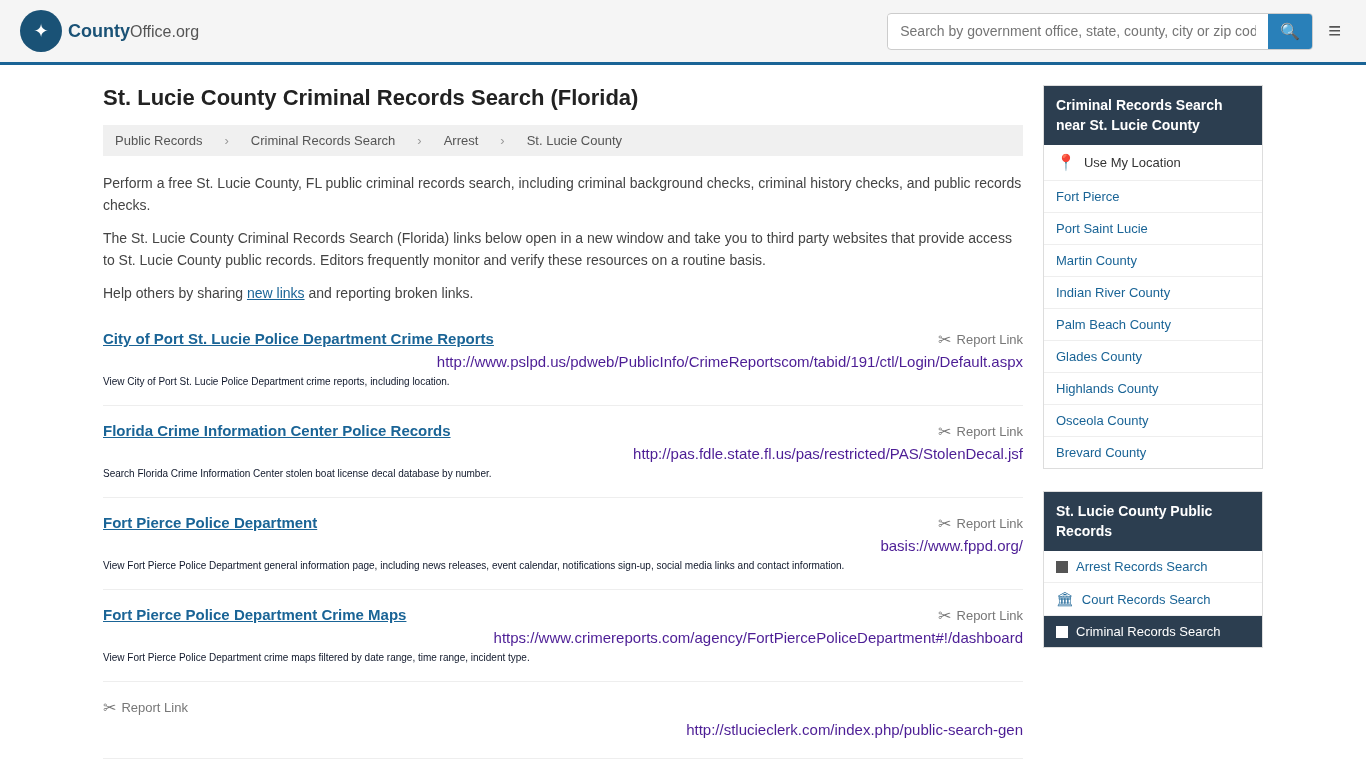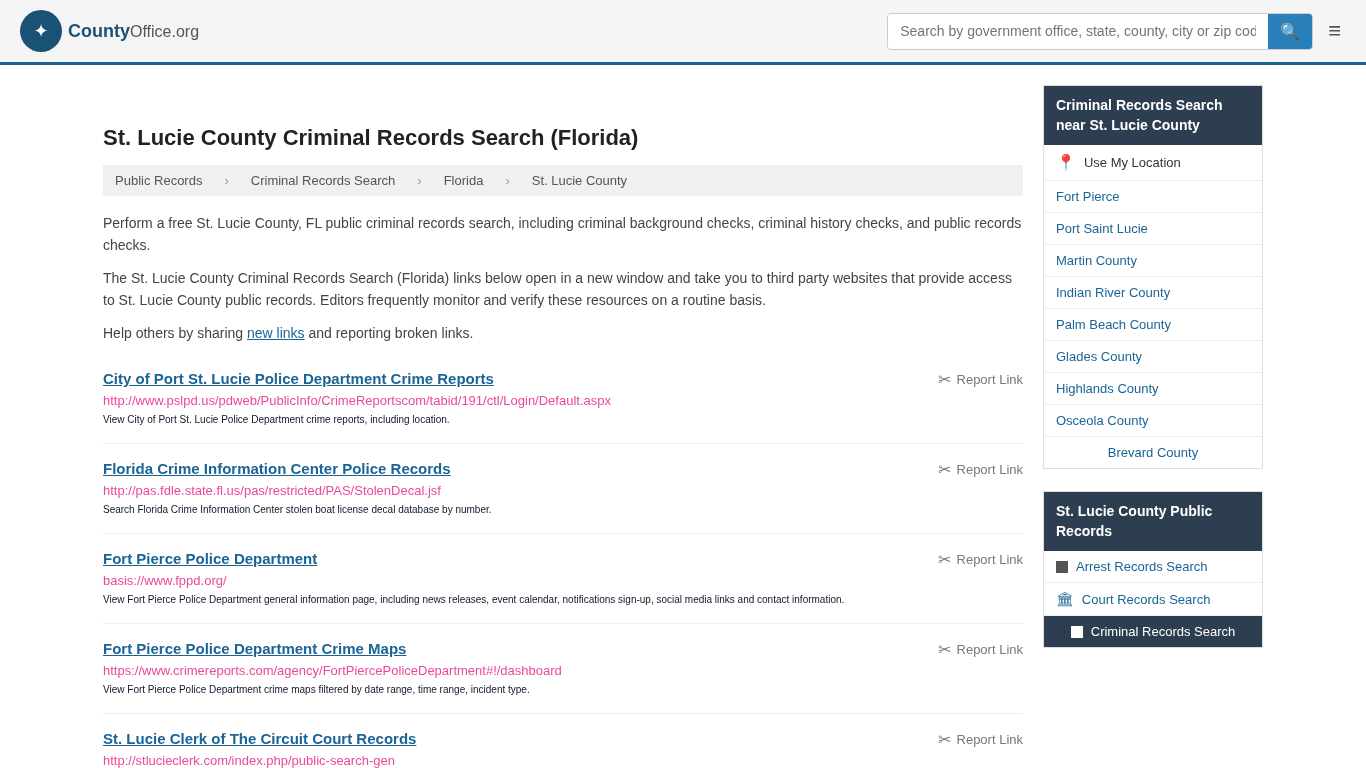--- a/index.html
+++ b/index.html
@@ -91,21 +91,20 @@
       width: 220px;
       flex-shrink: 0;
     }
 
     
     .page-title {
       font-size: 22px;
       font-weight: bold;
       color: #222;
       margin-bottom: 14px;
-      margin-top: 40px;
     }
 
     
     .breadcrumb {
       background: #f0f0f0;
       padding: 8px 12px;
       font-size: 13px;
       color: #555;
       margin-bottom: 16px;
       display: flex;
@@ -155,24 +154,25 @@
       gap: 5px;
       color: #777;
       font-size: 13px;
       white-space: nowrap;
       cursor: pointer;
     }
     .report-link-icon {
       font-size: 16px;
     }
     .result-url {
-      color: #ec4899;
-      font-size: 13px;
+      color: #4c1d95;
+      font-size: 15px;
       margin-bottom: 4px;
       cursor: pointer;
+      text-align: right;
     }
     .result-desc {
       font-size: 10px;
       color: #0f172a;
       line-height: 1.5;
     }
 
     
     .sidebar-box {
       border: 1px solid #ddd;
@@ -189,21 +189,21 @@
     .sidebar-item {
       padding: 8px 12px;
       border-bottom: 1px solid #eee;
       display: flex;
       align-items: center;
       gap: 8px;
       font-size: 13px;
       color: #1a6496;
       cursor: pointer;
     }
-    .sidebar-item:last-child { border-bottom: none; justify-content: center; }
+    .sidebar-item:last-child { border-bottom: none; }
     .sidebar-item.location {
       color: #333;
     }
     .square-icon {
       width: 12px;
       height: 12px;
       background: #555;
       flex-shrink: 0;
     }
     .building-icon {
@@ -240,21 +240,21 @@
 
   <div class="content-area">
 
     <h1 class="page-title">St. Lucie County Criminal Records Search (Florida)</h1>
 
     <div class="breadcrumb">
       <a href="#">Public Records</a>
       <span class="sep">›</span>
       <a href="#">Criminal Records Search</a>
       <span class="sep">›</span>
-      <a href="#">Florida</a>
+      <a href="#">Arrest</a>
       <span class="sep">›</span>
       <span>St. Lucie County</span>
     </div>
 
     <p class="description">Perform a free St. Lucie County, FL public criminal records search, including criminal background checks, criminal history checks, and public records checks.</p>
     <p class="description">The St. Lucie County Criminal Records Search (Florida) links below open in a new window and take you to third party websites that provide access to St. Lucie County public records. Editors frequently monitor and verify these resources on a routine basis.</p>
     <p class="description">
       <span>Help others by sharing </span><a href="#">new links</a><span> and reporting broken links.</span>
     </p>
 
@@ -298,21 +298,20 @@
         <span class="report-link">
           <span class="report-link-icon">✂</span>
           <span>Report Link</span>
         </span>
       </div>
       <div class="result-url">https://www.crimereports.com/agency/FortPiercePoliceDepartment#!/dashboard</div>
       <div class="result-desc">View Fort Pierce Police Department crime maps filtered by date range, time range, incident type.</div>
     </div>
         <div class="result-item">
       <div class="result-title-row">
-        <span class="result-title">St. Lucie Clerk of The Circuit Court Records</span>
         <span class="report-link">
           <span class="report-link-icon">✂</span>
           <span>Report Link</span>
         </span>
       </div>
       <div class="result-url">http://stlucieclerk.com/index.php/public-search-gen</div>
 
     </div>
       </div>
 

